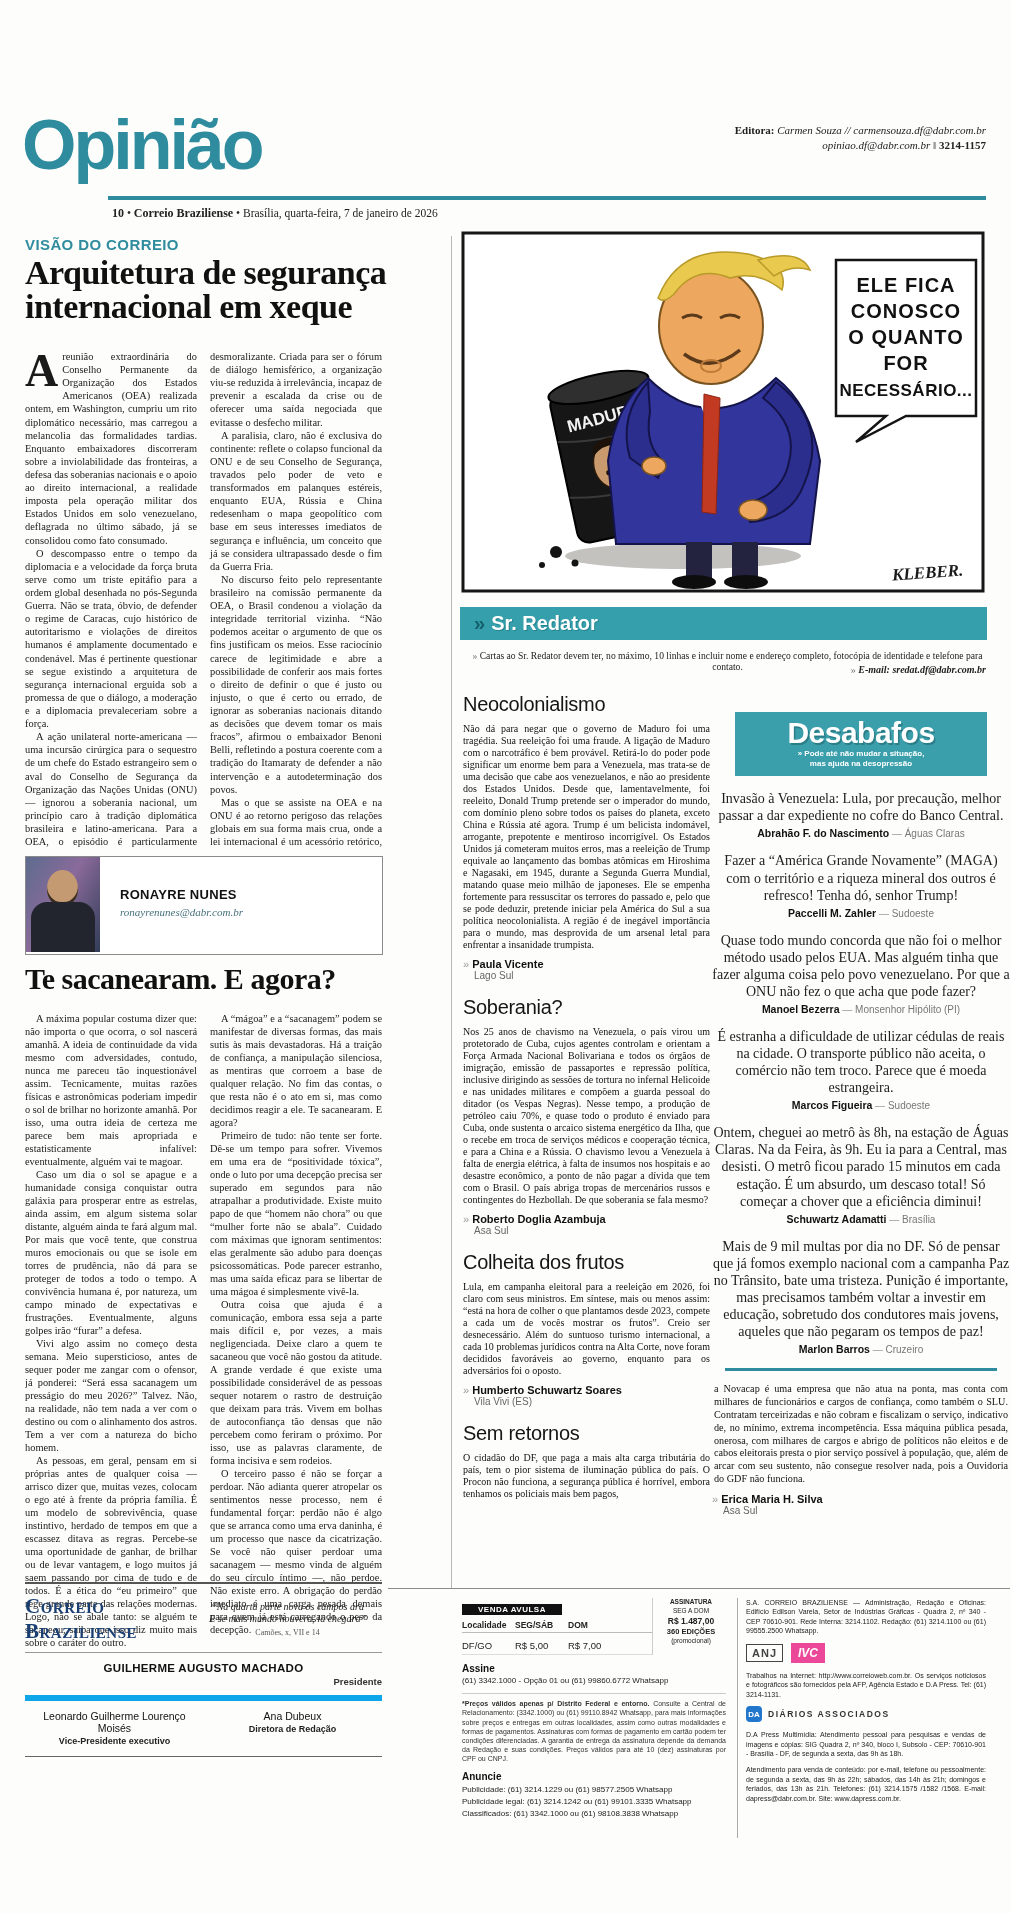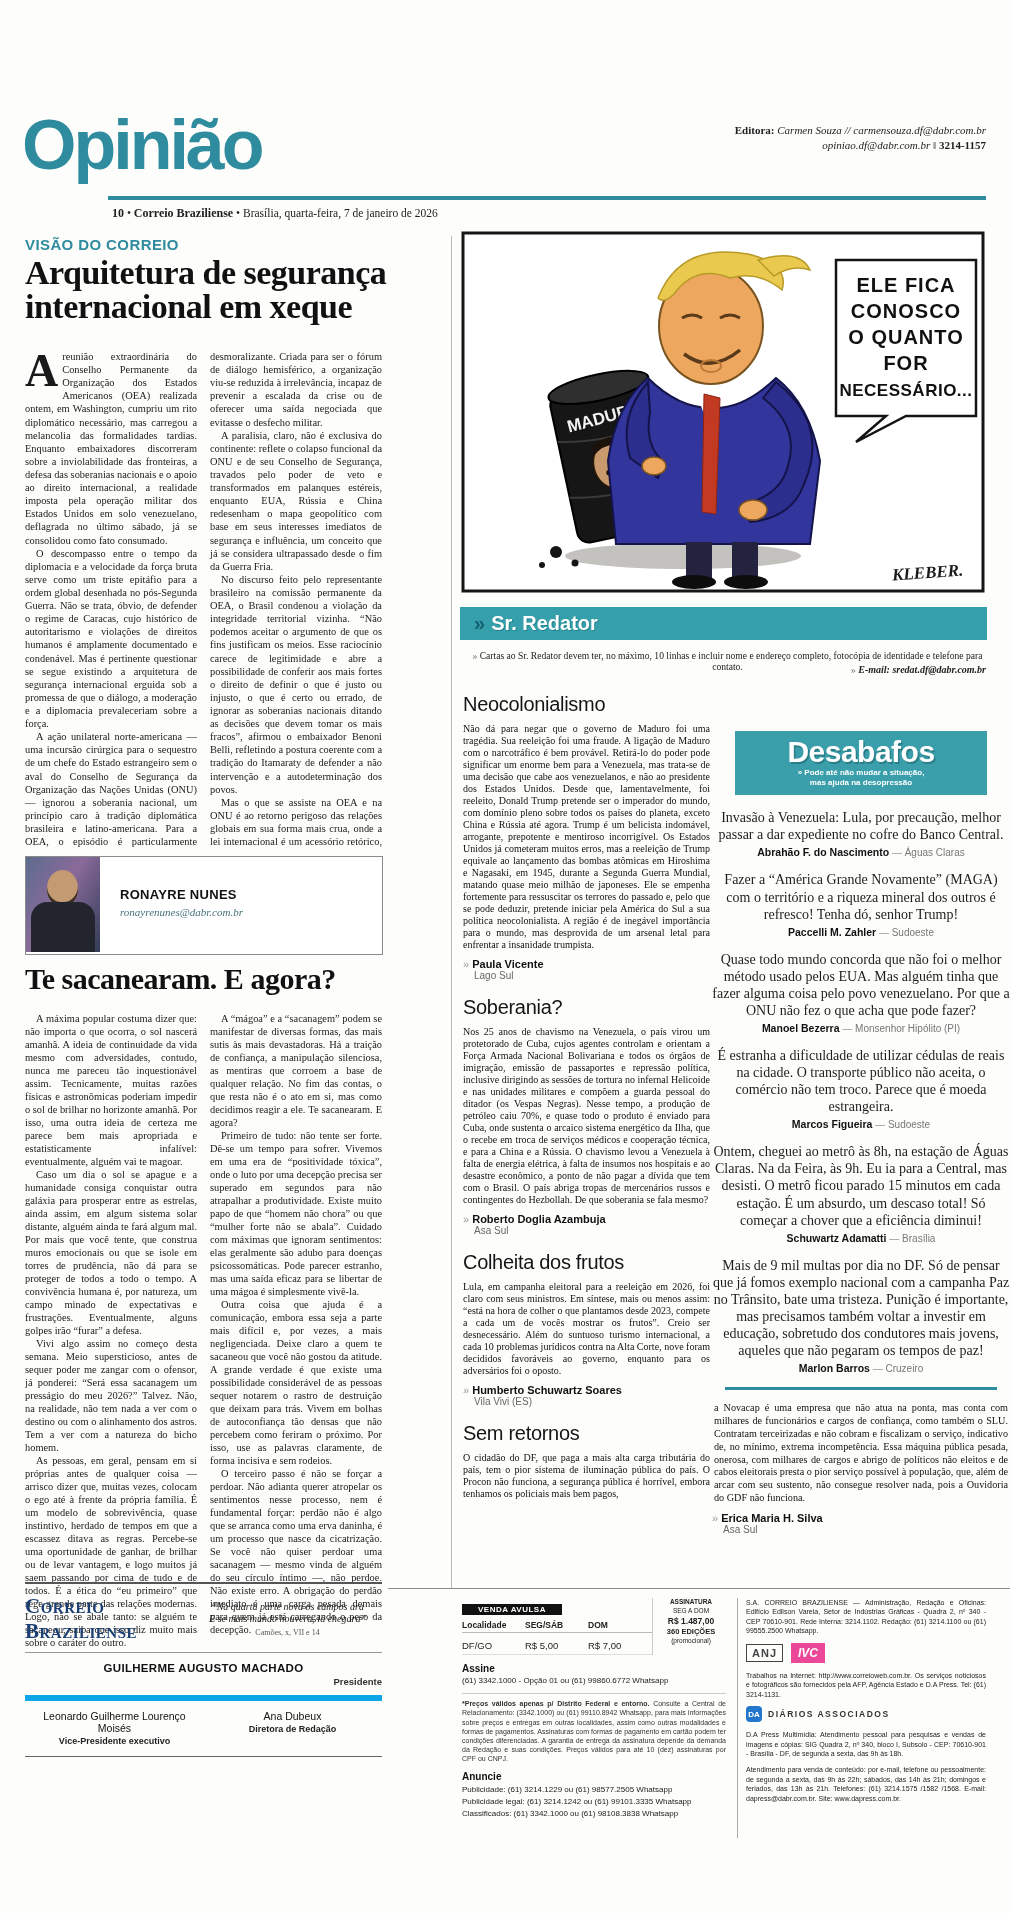--- a/index.html
+++ b/index.html
@@ -71,21 +71,21 @@
              letter-spacing:-.3px;color:#151515;margin:0 0 7px 0;}
   .letter{margin-bottom:15px;}
   .letter .lbody{margin:0;font-size:10px;line-height:1.2;text-align:justify;color:#111;}
   .lsig{margin-top:7px;font-family:"Liberation Sans",sans-serif;}
   .lsig-name{font-weight:bold;font-size:11px;color:#111;display:block;}
   .lsig-name::before{content:"» ";color:#999;font-weight:normal;}
   .lsig-name:empty{display:none;}
   .lsig-loc{display:block;font-size:10px;color:#666;margin-left:11px;}
 
   
-  .desab{position:absolute;left:712px;top:731px;width:298px;height:960px;overflow:hidden;}
+  .desab{position:absolute;left:712px;top:712px;width:298px;height:960px;overflow:hidden;}
   .dbox{width:252px;margin:0 auto 14px auto;background:#3a9fab;color:#fff;text-align:center;padding:5px 0 7px;}
   .dbox .dtitle{font-family:"Liberation Sans",sans-serif;font-weight:bold;font-size:30px;
                 line-height:1.05;letter-spacing:-.5px;text-shadow:1.5px 1.5px 0 #2b7e88;}
   .dbox .dsub{font-family:"Liberation Sans",sans-serif;font-weight:bold;font-size:8px;line-height:1.3;}
   .ditem p{margin:0 0 3px 0;font-size:14px;line-height:1.22;text-align:center;color:#1d1d1d;}
   .ditem{margin-bottom:13px;}
   .dsig{text-align:center;font-family:"Liberation Sans",sans-serif;font-size:10.5px;margin-bottom:2px;}
   .dsig b{font-size:10.5px;color:#111;}
   .dsig .dloc{color:#777;font-size:10px;}
   .dsig .dloc::before{content:" — ";color:#999;}
@@ -109,21 +109,21 @@
   .offc .n{font-size:10.5px;color:#111;}
   .offc .t{font-weight:bold;font-size:9px;color:#222;margin-top:2px;}
 
   
   .footM{position:absolute;left:462px;top:1598px;width:264px;font-family:"Liberation Sans",sans-serif;color:#222;}
   .vrow{display:flex;}
   .vtab{width:190px;}
   .vlabel{font-weight:bold;font-size:8px;letter-spacing:.5px;background:#111;color:#fff;
           display:inline-block;padding:1px 16px;}
   .vhead,.vdata{display:flex;font-size:8.5px;margin-top:4px;}
-  .vhead span,.vdata span{width:63px;}
+  .vhead span,.vdata span{width:53px;}
   .vhead{font-weight:bold;border-bottom:1px solid #bbb;padding-bottom:2px;}
   .vdata{font-size:9.5px;padding:3px 0;border-bottom:1px solid #ddd;}
   .assin{width:66px;border-left:1px solid #ccc;padding-left:5px;text-align:center;font-size:6.5px;line-height:1.35;}
   .assin .pr{font-weight:bold;font-size:8.5px;}
   .assin .ed{font-weight:bold;font-size:7.5px;}
   .flab{font-weight:bold;font-size:10px;margin:8px 0 2px 0;color:#111;}
   .fline{font-size:8px;line-height:1.3;}
   .fsmall{font-size:7px;line-height:1.3;text-align:justify;color:#333;border-top:1px solid #ccc;
           margin-top:7px;padding-top:5px;}
   .fsmall .b{font-weight:bold;}

